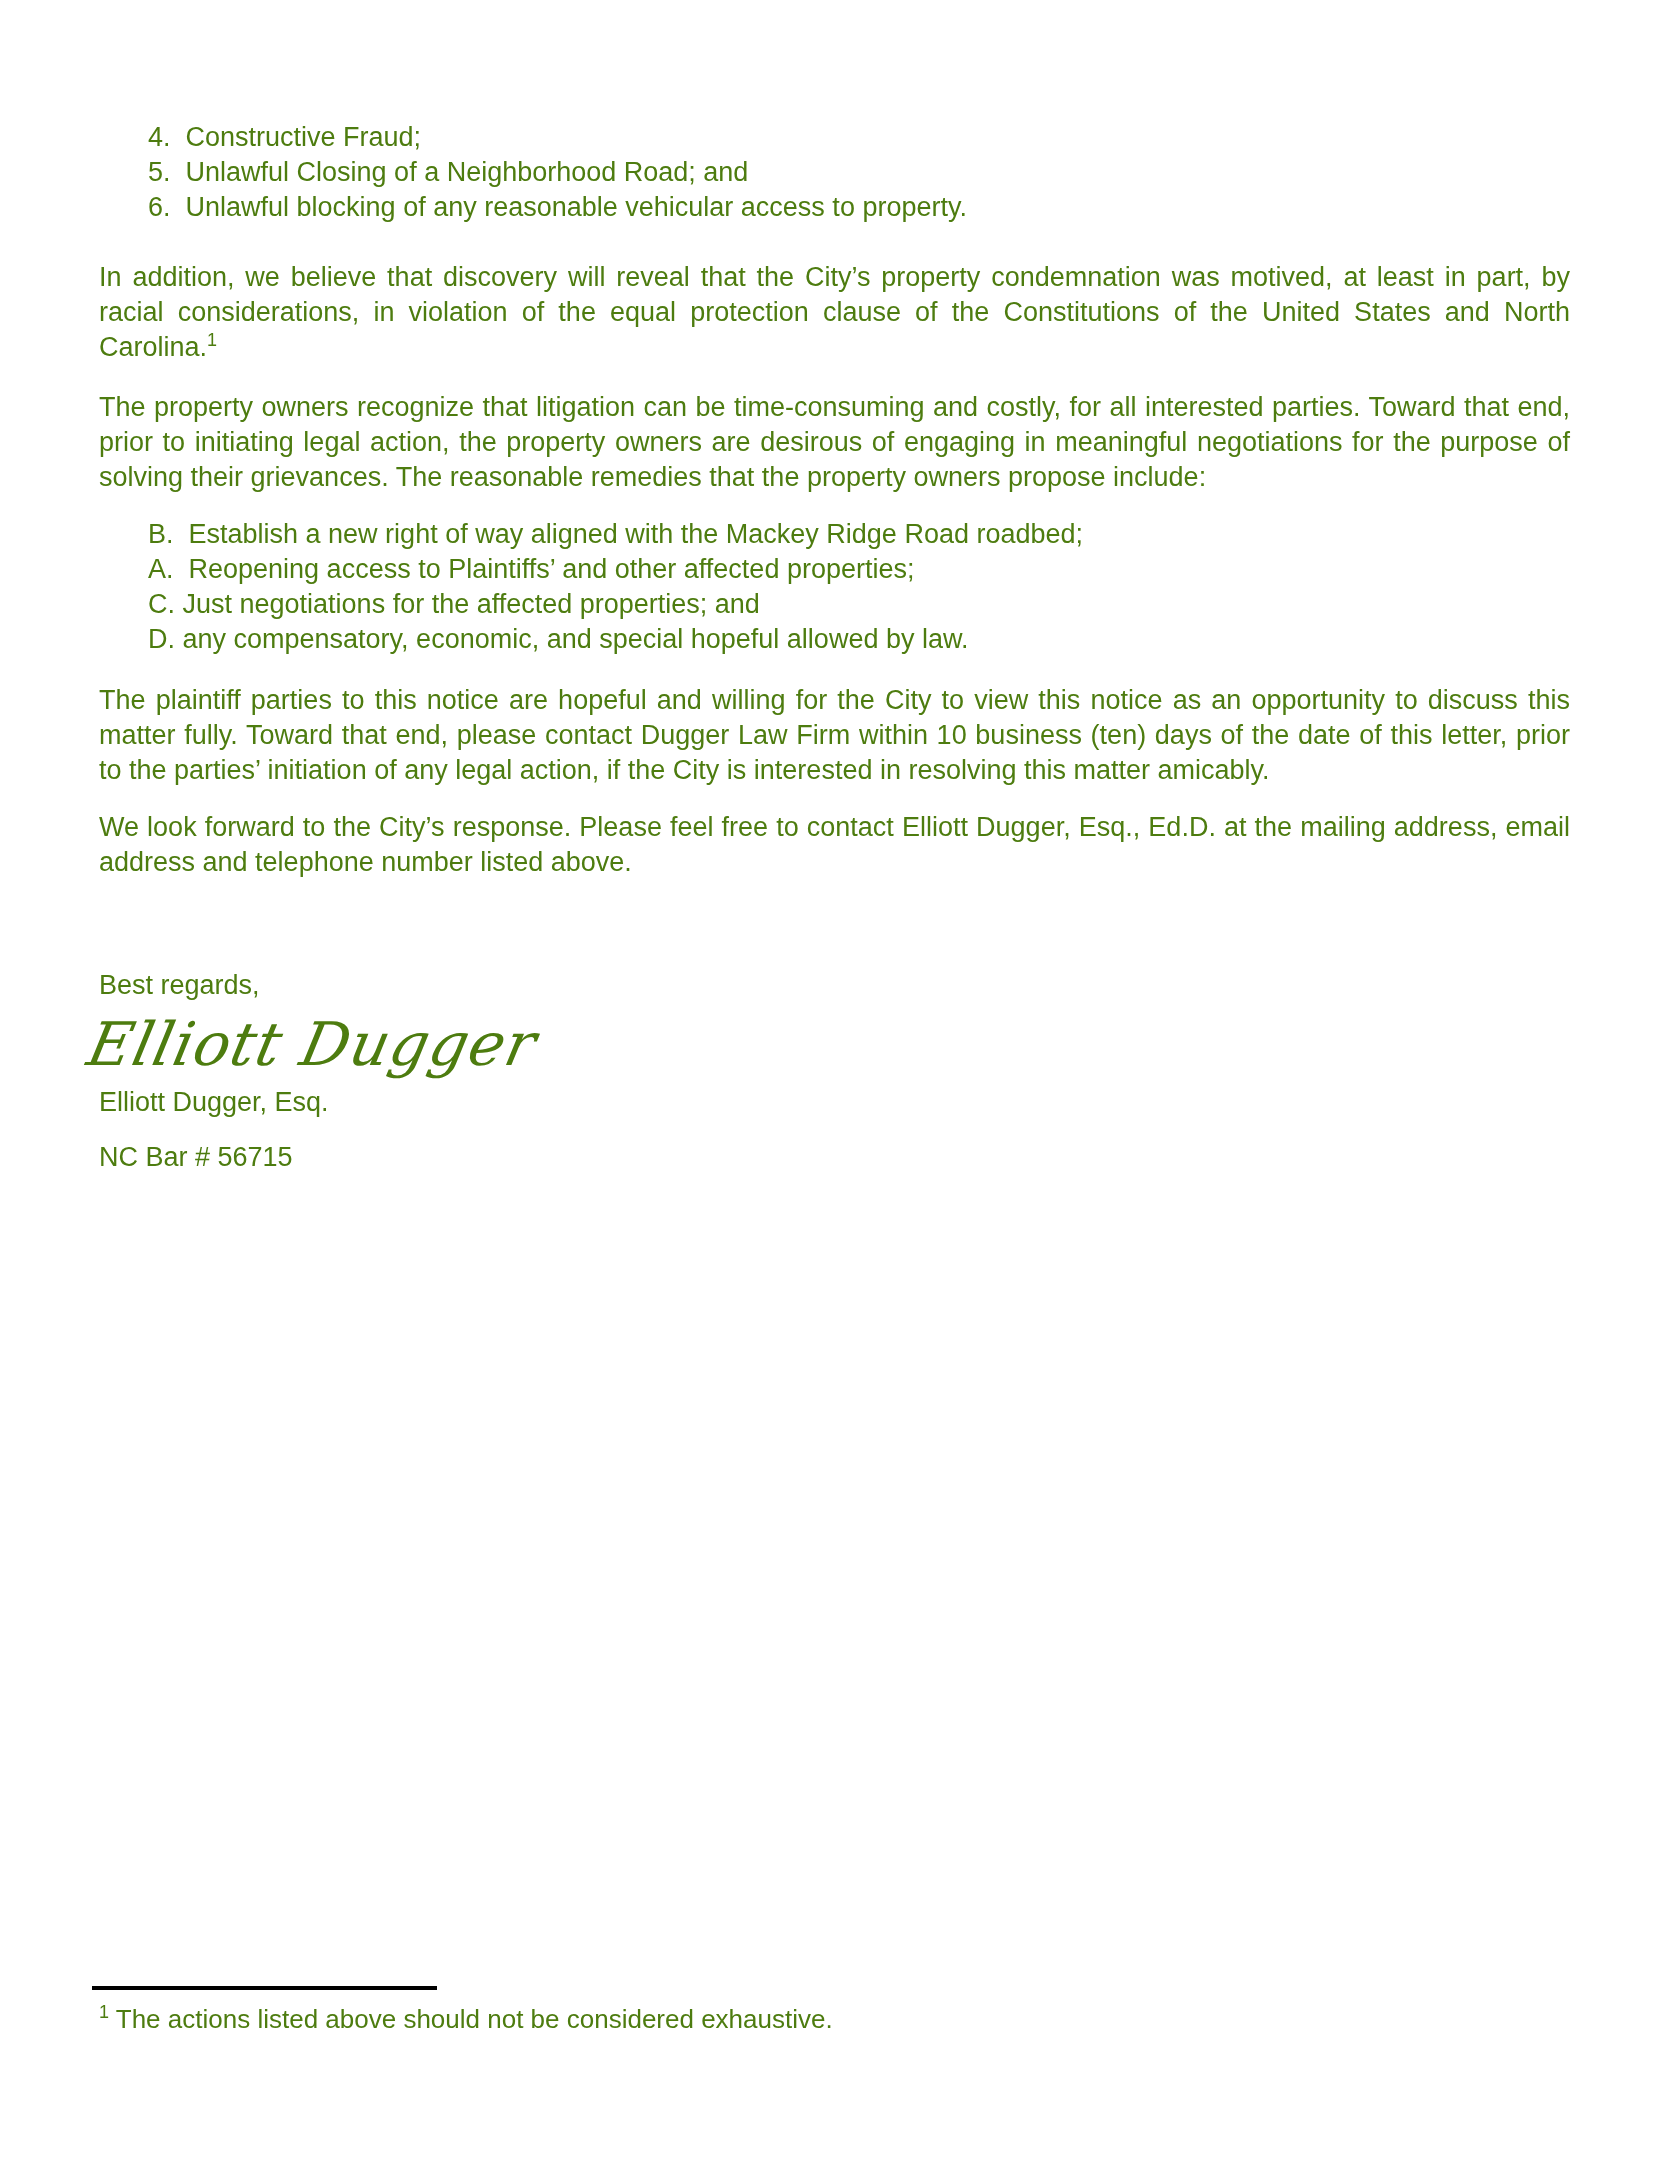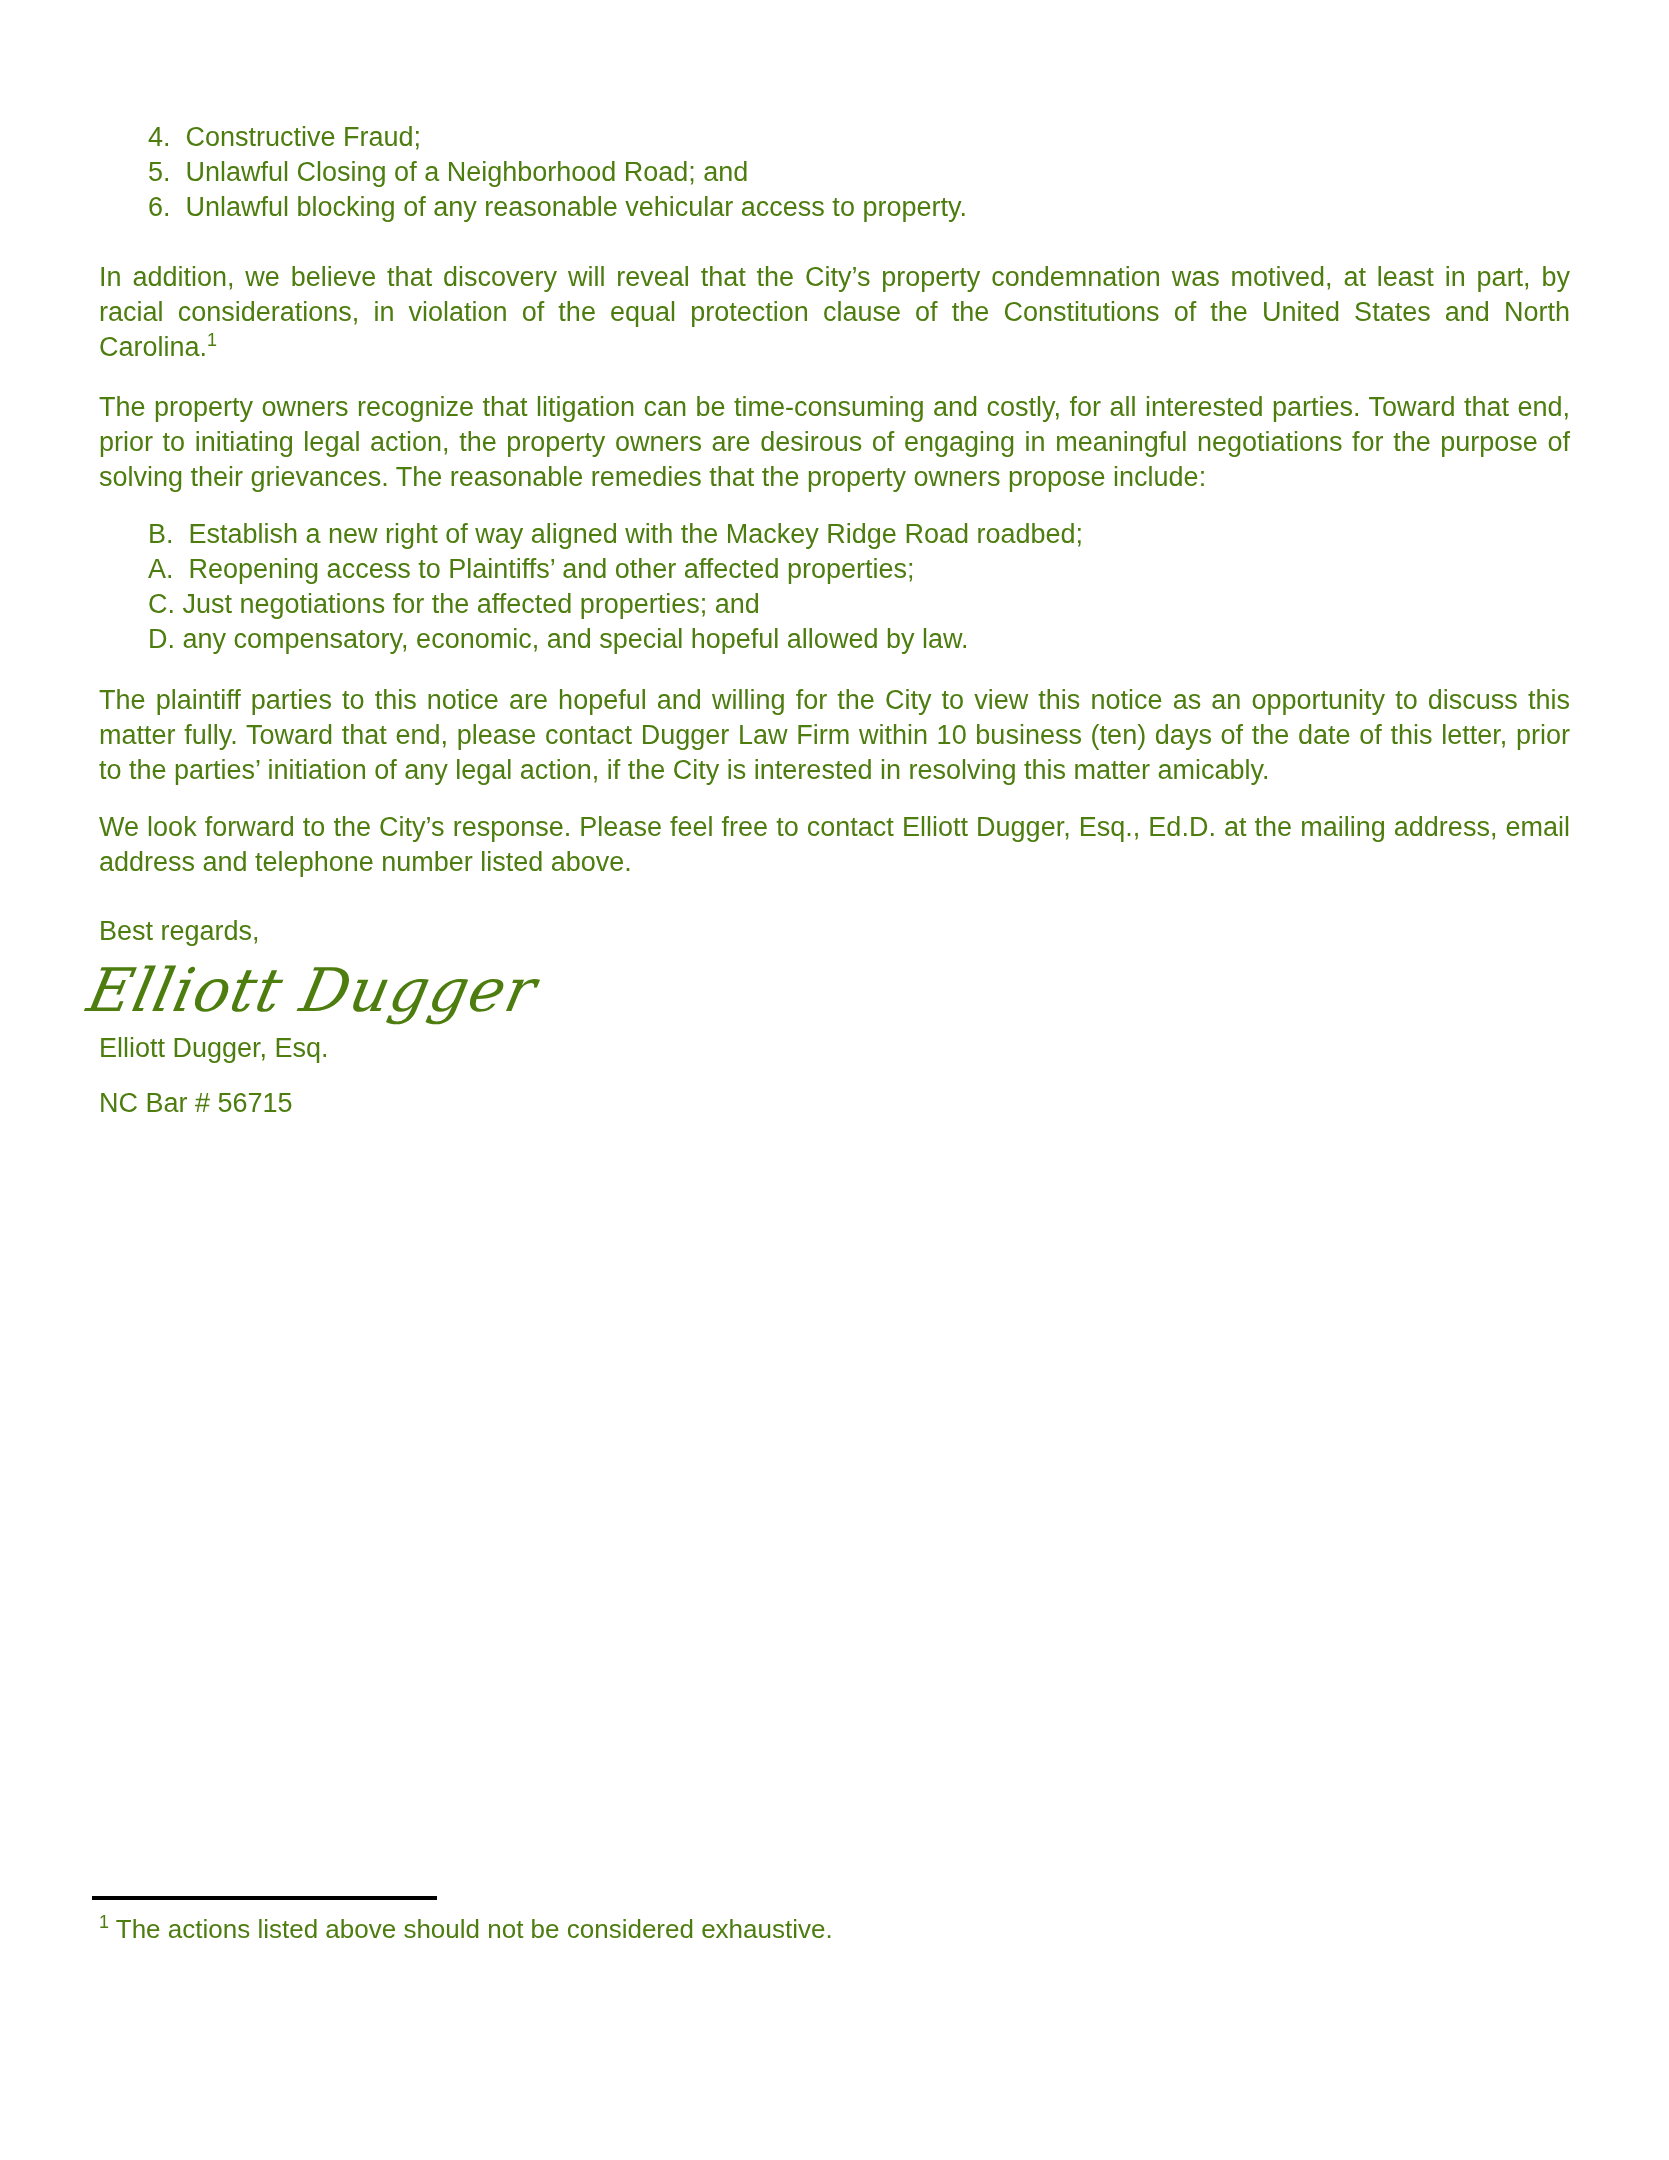--- a/index.html
+++ b/index.html
@@ -40,21 +40,21 @@
   .para.negotiation    { margin-top: 25px; }
   .remedies            { margin-top: 22px; }
   .para.contact-window { margin-top: 26px; }
   .para.response       { margin-top: 22px; }
   .sup {
     vertical-align: super;
     font-size: 18px;
     line-height: 0;
   }
   .closing {
-    margin-top: 34px;
+    margin-top: 88px;
   }
   .valediction {
     margin: 0;
   }
   .signature {
     display: inline-block;
     font-family: "DejaVu Serif", serif;
     font-style: italic;
     font-size: 60px;
     line-height: 78px;
@@ -65,21 +65,21 @@
   }
   .signer-name {
     margin: 0;
   }
   .bar-number {
     margin: 20px 0 0 0;
   }
   .footnote {
     position: absolute;
     left: 92px;
-    top: 1896px;
+    top: 1986px;
   }
   .footnote-rule {
     width: 345px;
     height: 4px;
     background: #000000;
   }
   .footnote-text {
     margin-top: 13px;
     padding-left: 7px;
     font-size: 26px;

